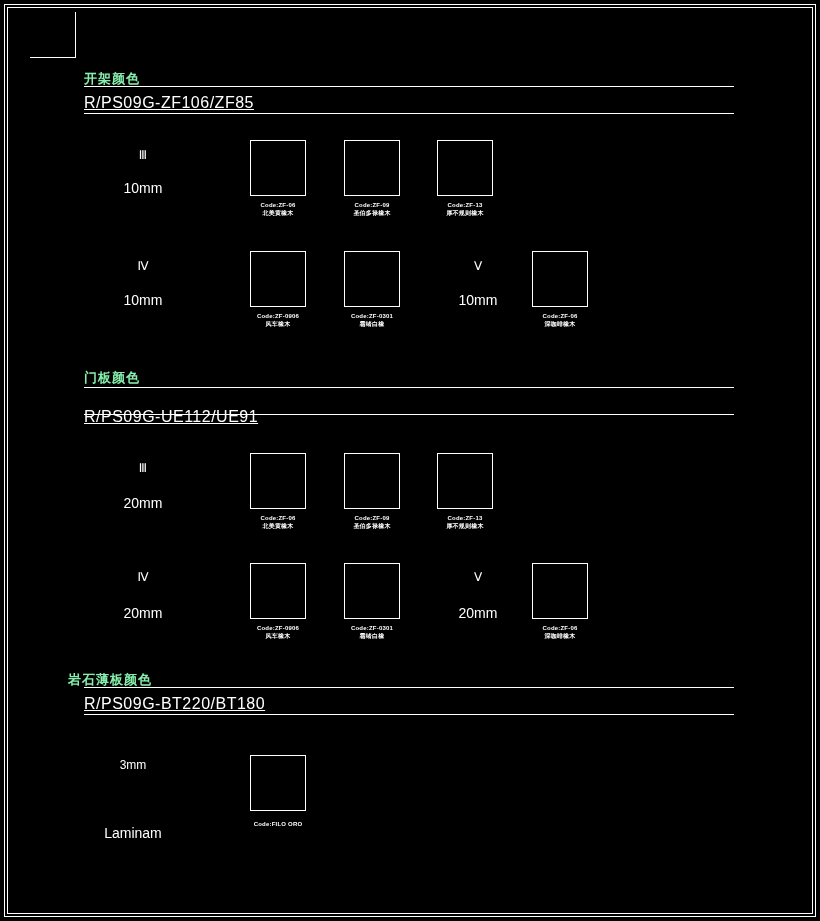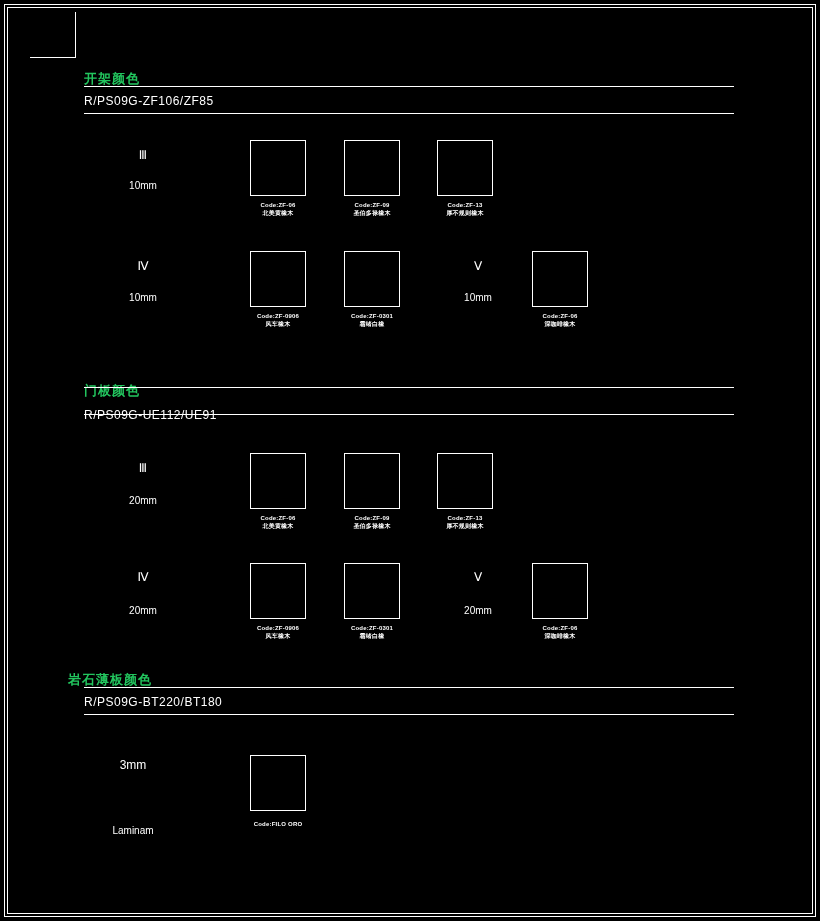--- a/index.html
+++ b/index.html
@@ -50,46 +50,47 @@
     background: #ffffff;
   }
 
   .section { position: absolute; left: 0; top: 0; width: 100%; }
 
   .sec-title {
     position: absolute;
     font-size: 13px;
     font-weight: bold;
     letter-spacing: 1px;
-    color: #22c55e;
+    color: #86efac;
     white-space: nowrap;
   }
   .sec-rule {
     position: absolute;
     height: 1px;
     background: #ffffff;
   }
   .sec-code {
     position: absolute;
+    font-size: 16px;
+    letter-spacing: 0.5px;
+    color: #ffffff;
+    white-space: nowrap;
+    text-decoration: underline;
+  }
+
+  .row-label {
+    position: absolute;
     font-size: 12px;
-    letter-spacing: 0.5px;
-    color: #ffffff;
-    white-space: nowrap;
-  }
-
-  .row-label {
-    position: absolute;
-    font-size: 12px;
     color: #ffffff;
     text-align: center;
     white-space: nowrap;
   }
   .row-sub {
     position: absolute;
-    font-size: 10px;
+    font-size: 14px;
     color: #ffffff;
     text-align: center;
     white-space: nowrap;
   }
 
   .swatch {
     position: absolute;
     width: 56px;
     height: 56px;
     border: 1px solid #ffffff;
@@ -164,21 +165,21 @@
     <div class="row-sub" style="left:453px; top:292px; width:50px;">10mm</div>
 
     <div class="swatch" style="left:532px; top:251px;"></div>
     <div class="swatch-caption" style="left:515px; top:312px;">
       <span class="c1">Code:ZF-06</span>
       <span class="c2">深咖啡橡木</span>
     </div>
   </div>
 
   <div class="section">
-    <div class="sec-title" style="left:84px; top:382px;">门板颜色</div>
+    <div class="sec-title" style="left:84px; top:369px;">门板颜色</div>
     <div class="sec-rule" style="left:84px; top:387px; width:650px;"></div>
     <div class="sec-code" style="left:84px; top:408px;">R/PS09G-UE112/UE91</div>
     <div class="sec-rule" style="left:84px; top:414px; width:650px;"></div>
 
     <div class="row-label" style="left:118px; top:461px; width:50px;">Ⅲ</div>
     <div class="row-sub" style="left:118px; top:495px; width:50px;">20mm</div>
 
     <div class="swatch" style="left:250px; top:453px;"></div>
     <div class="swatch-caption" style="left:233px; top:514px;">
       <span class="c1">Code:ZF-06</span>

